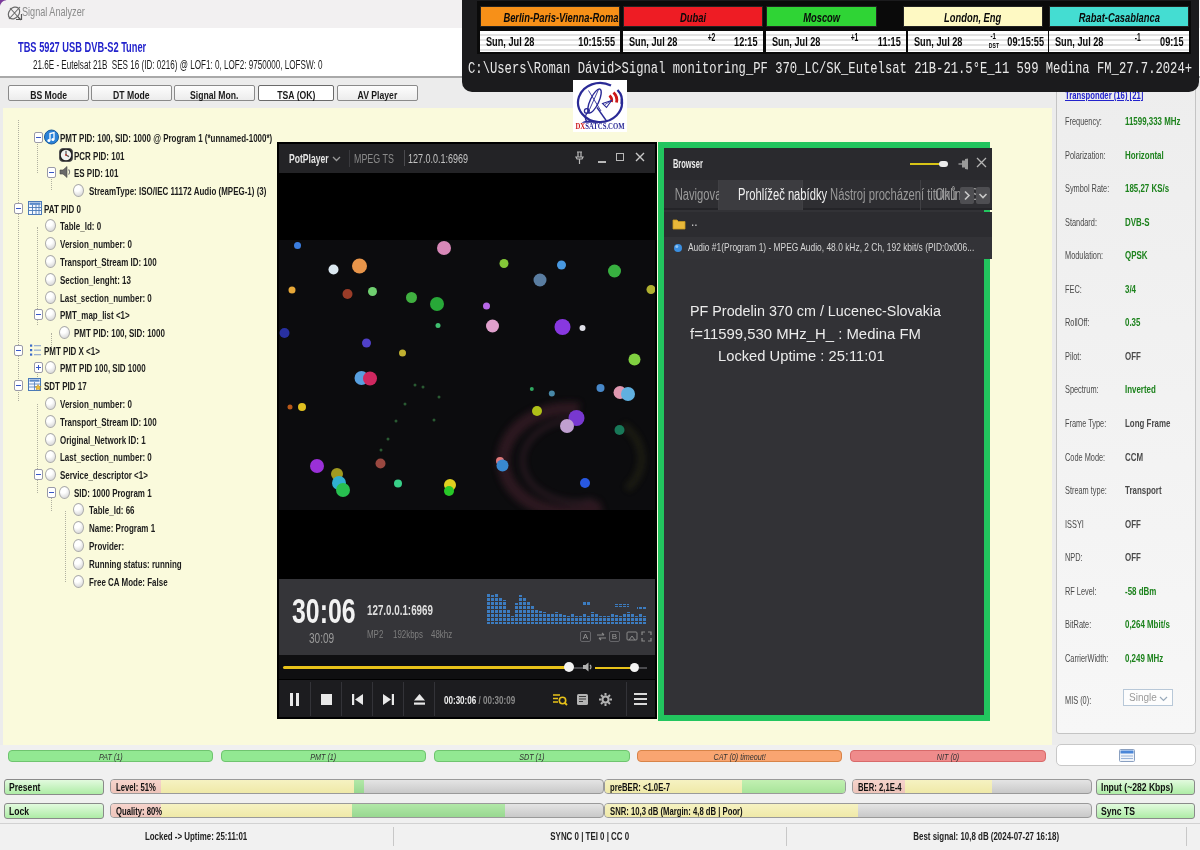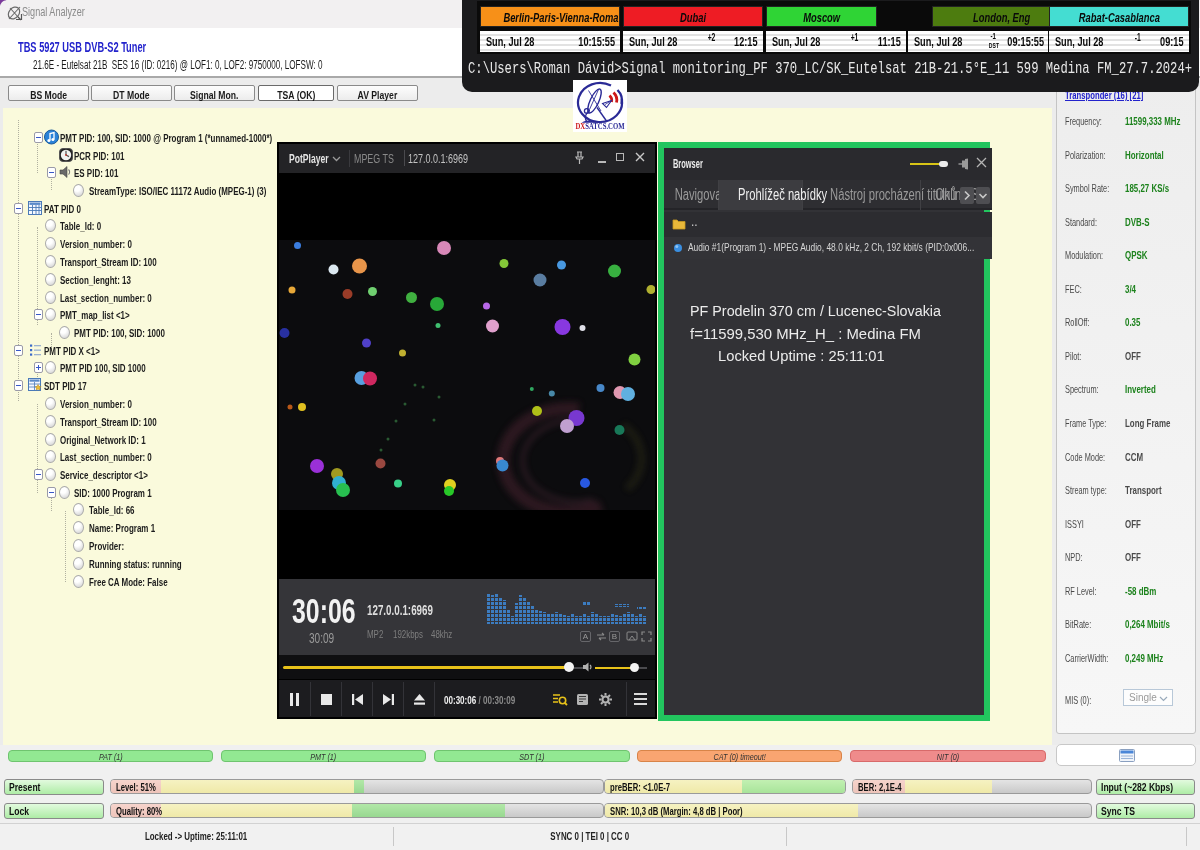--- a/index.html
+++ b/index.html
@@ -330,20 +330,21 @@
       <div class="mtext">Quality: 80%</div>
     </div>
 <div class="meter" style="left:604px;top:58px;width:488px;">
       <div class="seg" style="left:0px;width:253px;background:linear-gradient(#f6f2c2,#efe9a8);"></div>
       <div class="mtext">SNR: 10,3 dB (Margin: 4,8 dB | Poor)</div>
     </div>
   </div>
 <div class="abs" id="statusbar">
   <div class="sbtext" style="left:0;width:393px;"><span>Locked -&gt; Uptime: 25:11:01</span></div>
   <div class="sbtext" style="left:393px;width:393px;"><span>SYNC 0 | TEI 0 | CC 0</span></div>
+  <div class="sbtext" style="left:786px;width:400px;"><span>Best signal: 10,8 dB (2024-07-27 16:18)</span></div>
   <div class="sbsep" style="left:393px;"></div>
   <div class="sbsep" style="left:786px;"></div>
   <div class="sbsep" style="left:1186px;"></div>
 </div>
 <div class="abs" id="pot">
 <svg class="abs" style="left:0;top:29px;" width="376" height="504" viewBox="0 0 376 504">
 <defs>
         <filter id="blur1" x="-30%" y="-30%" width="160%" height="160%">
           <feGaussianBlur stdDeviation="3"></feGaussianBlur>
         </filter>
@@ -612,21 +613,21 @@
       <b style="position:absolute;left:6px;transform-origin:left center;">Sun, Jul 28</b>
       <b style="position:absolute;right:48px;top:-4px;font-size:10px;transform-origin:right center;">+2</b>
       <b style="position:absolute;right:5px;transform-origin:right center;">12:15</b>
     </div>
 <div class="chead" style="left:289px;width:111px;background:#2fd435;"><span>Moscow</span></div>
 <div class="ctime" style="left:289px;width:140px;">
       <b style="position:absolute;left:6px;transform-origin:left center;">Sun, Jul 28</b>
       <b style="position:absolute;right:48px;top:-4px;font-size:10px;transform-origin:right center;">+1</b>
       <b style="position:absolute;right:5px;transform-origin:right center;">11:15</b>
     </div>
-<div class="chead" style="left:455px;width:140px;background:#4d7c0f;text-align:center;"><span>London, Eng</span></div>
+<div class="chead" style="left:426px;width:140px;background:#fef9c3;text-align:center;"><span>London, Eng</span></div>
 <div class="ctime" style="left:431px;width:140px;">
       <b style="position:absolute;left:6px;transform-origin:left center;">Sun, Jul 28</b>
       <b style="position:absolute;right:52px;top:-5px;font-size:9px;transform-origin:right center;">-1</b>
       <b style="position:absolute;right:49px;top:4px;font-size:7.5px;transform-origin:right center;">DST</b>
       <b style="position:absolute;right:4px;transform-origin:right center;">09:15:55</b>
     </div>
 <div class="chead" style="left:572px;width:140px;background:#44ddd2;"><span>Rabat-Casablanca</span></div>
 <div class="ctime" style="left:572px;width:140px;">
       <b style="position:absolute;left:6px;transform-origin:left center;">Sun, Jul 28</b>
       <b style="position:absolute;right:48px;top:-4px;font-size:10px;transform-origin:right center;">-1</b>

